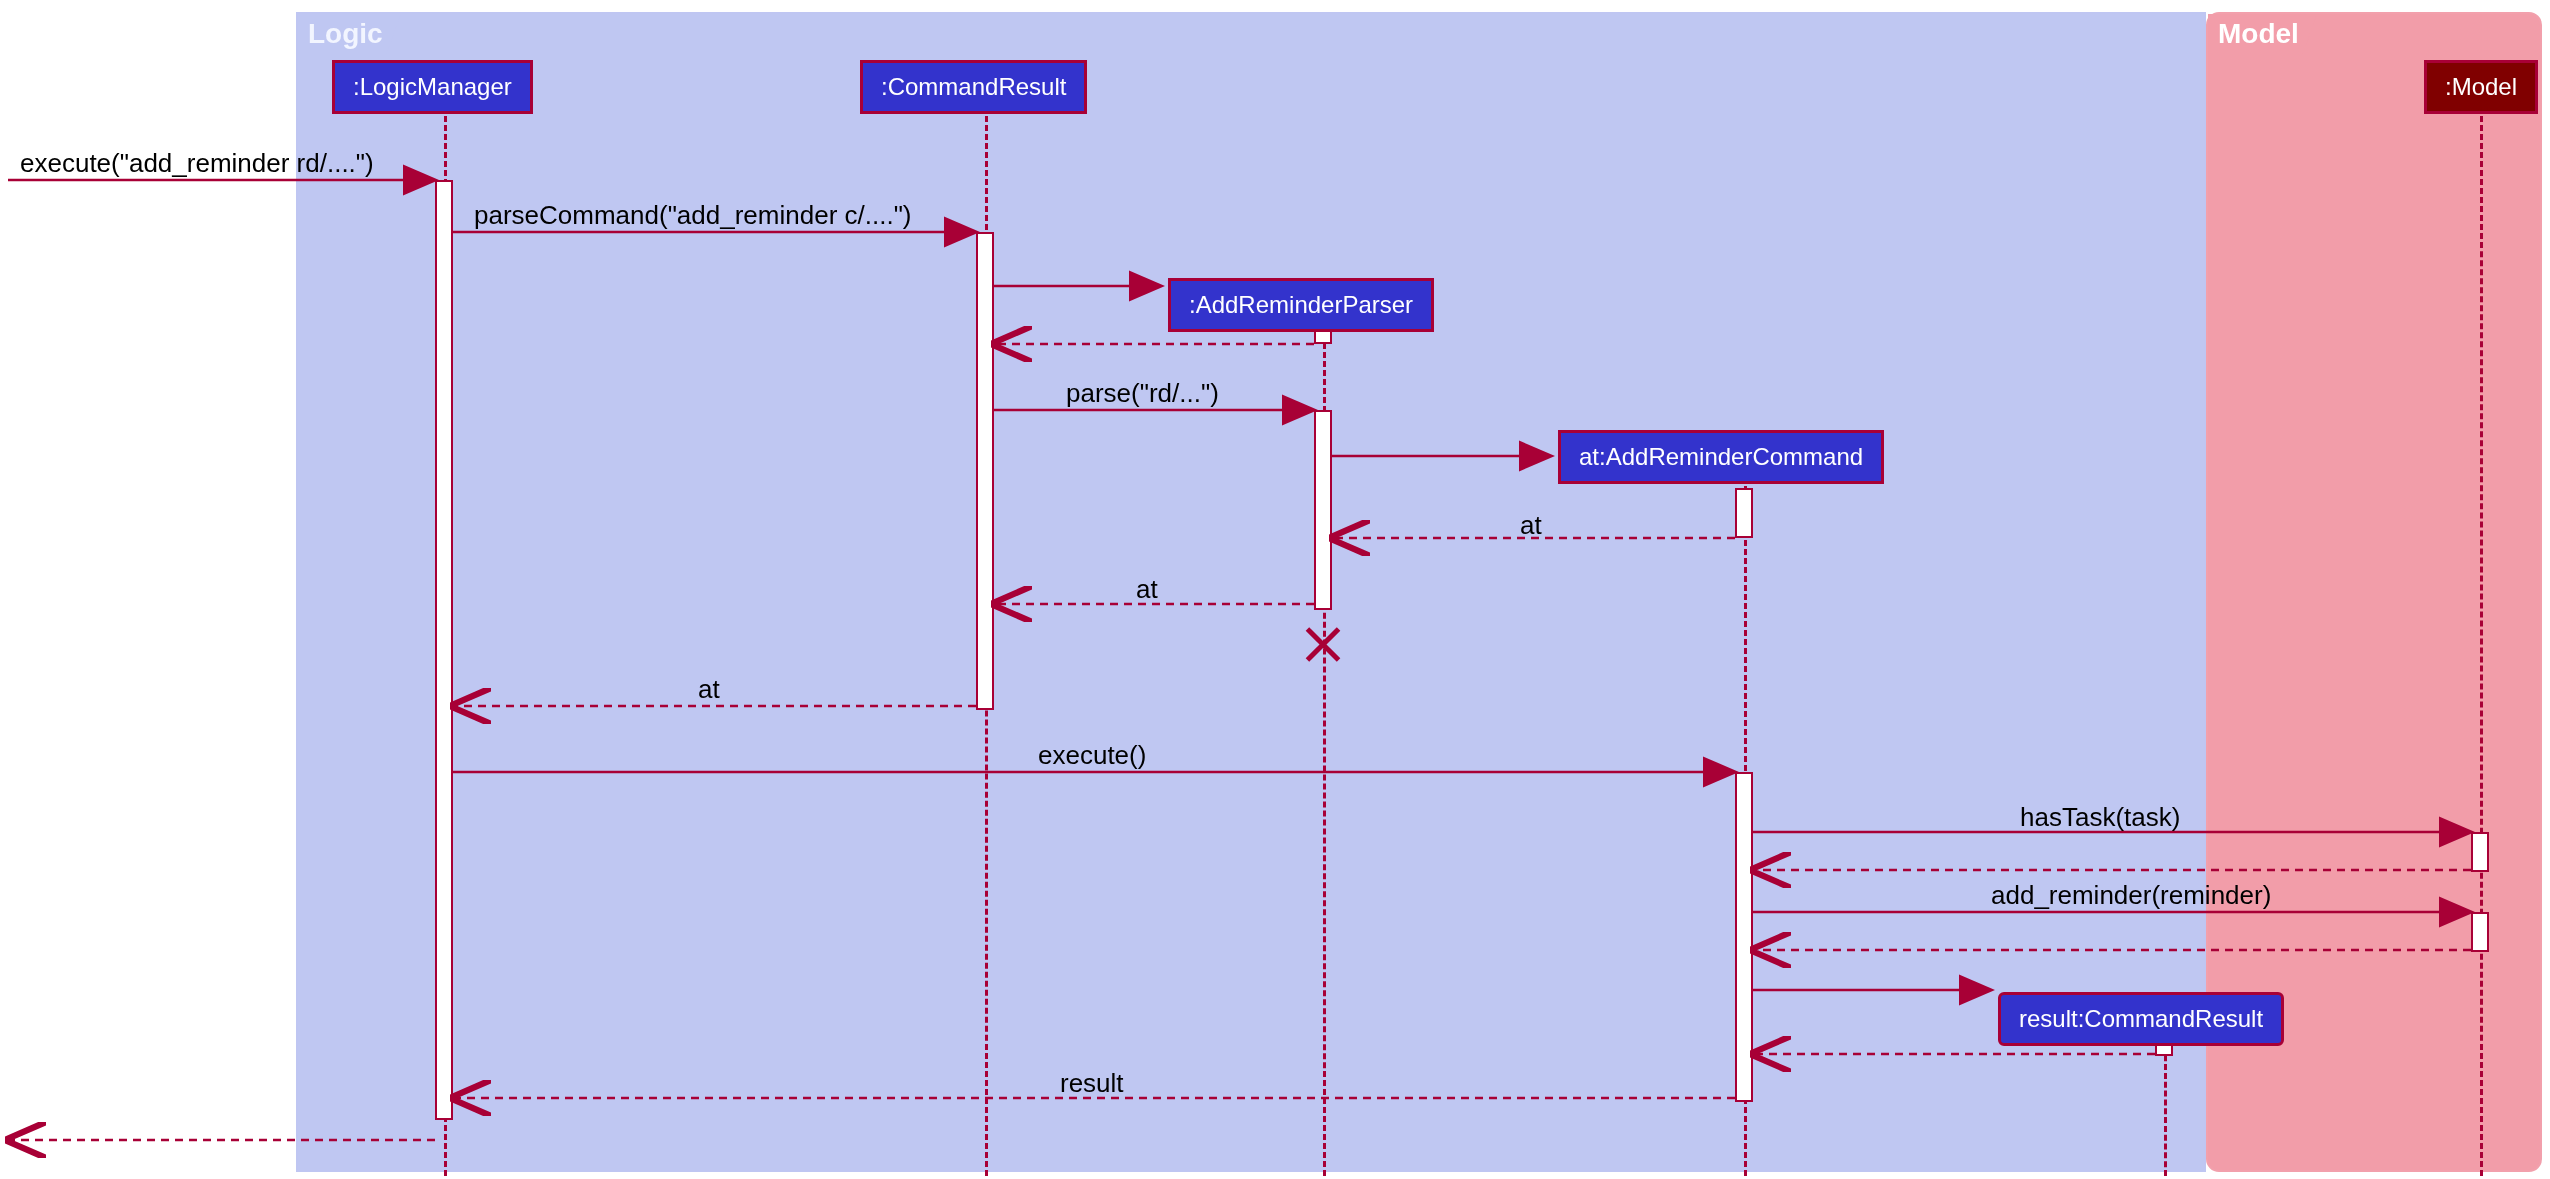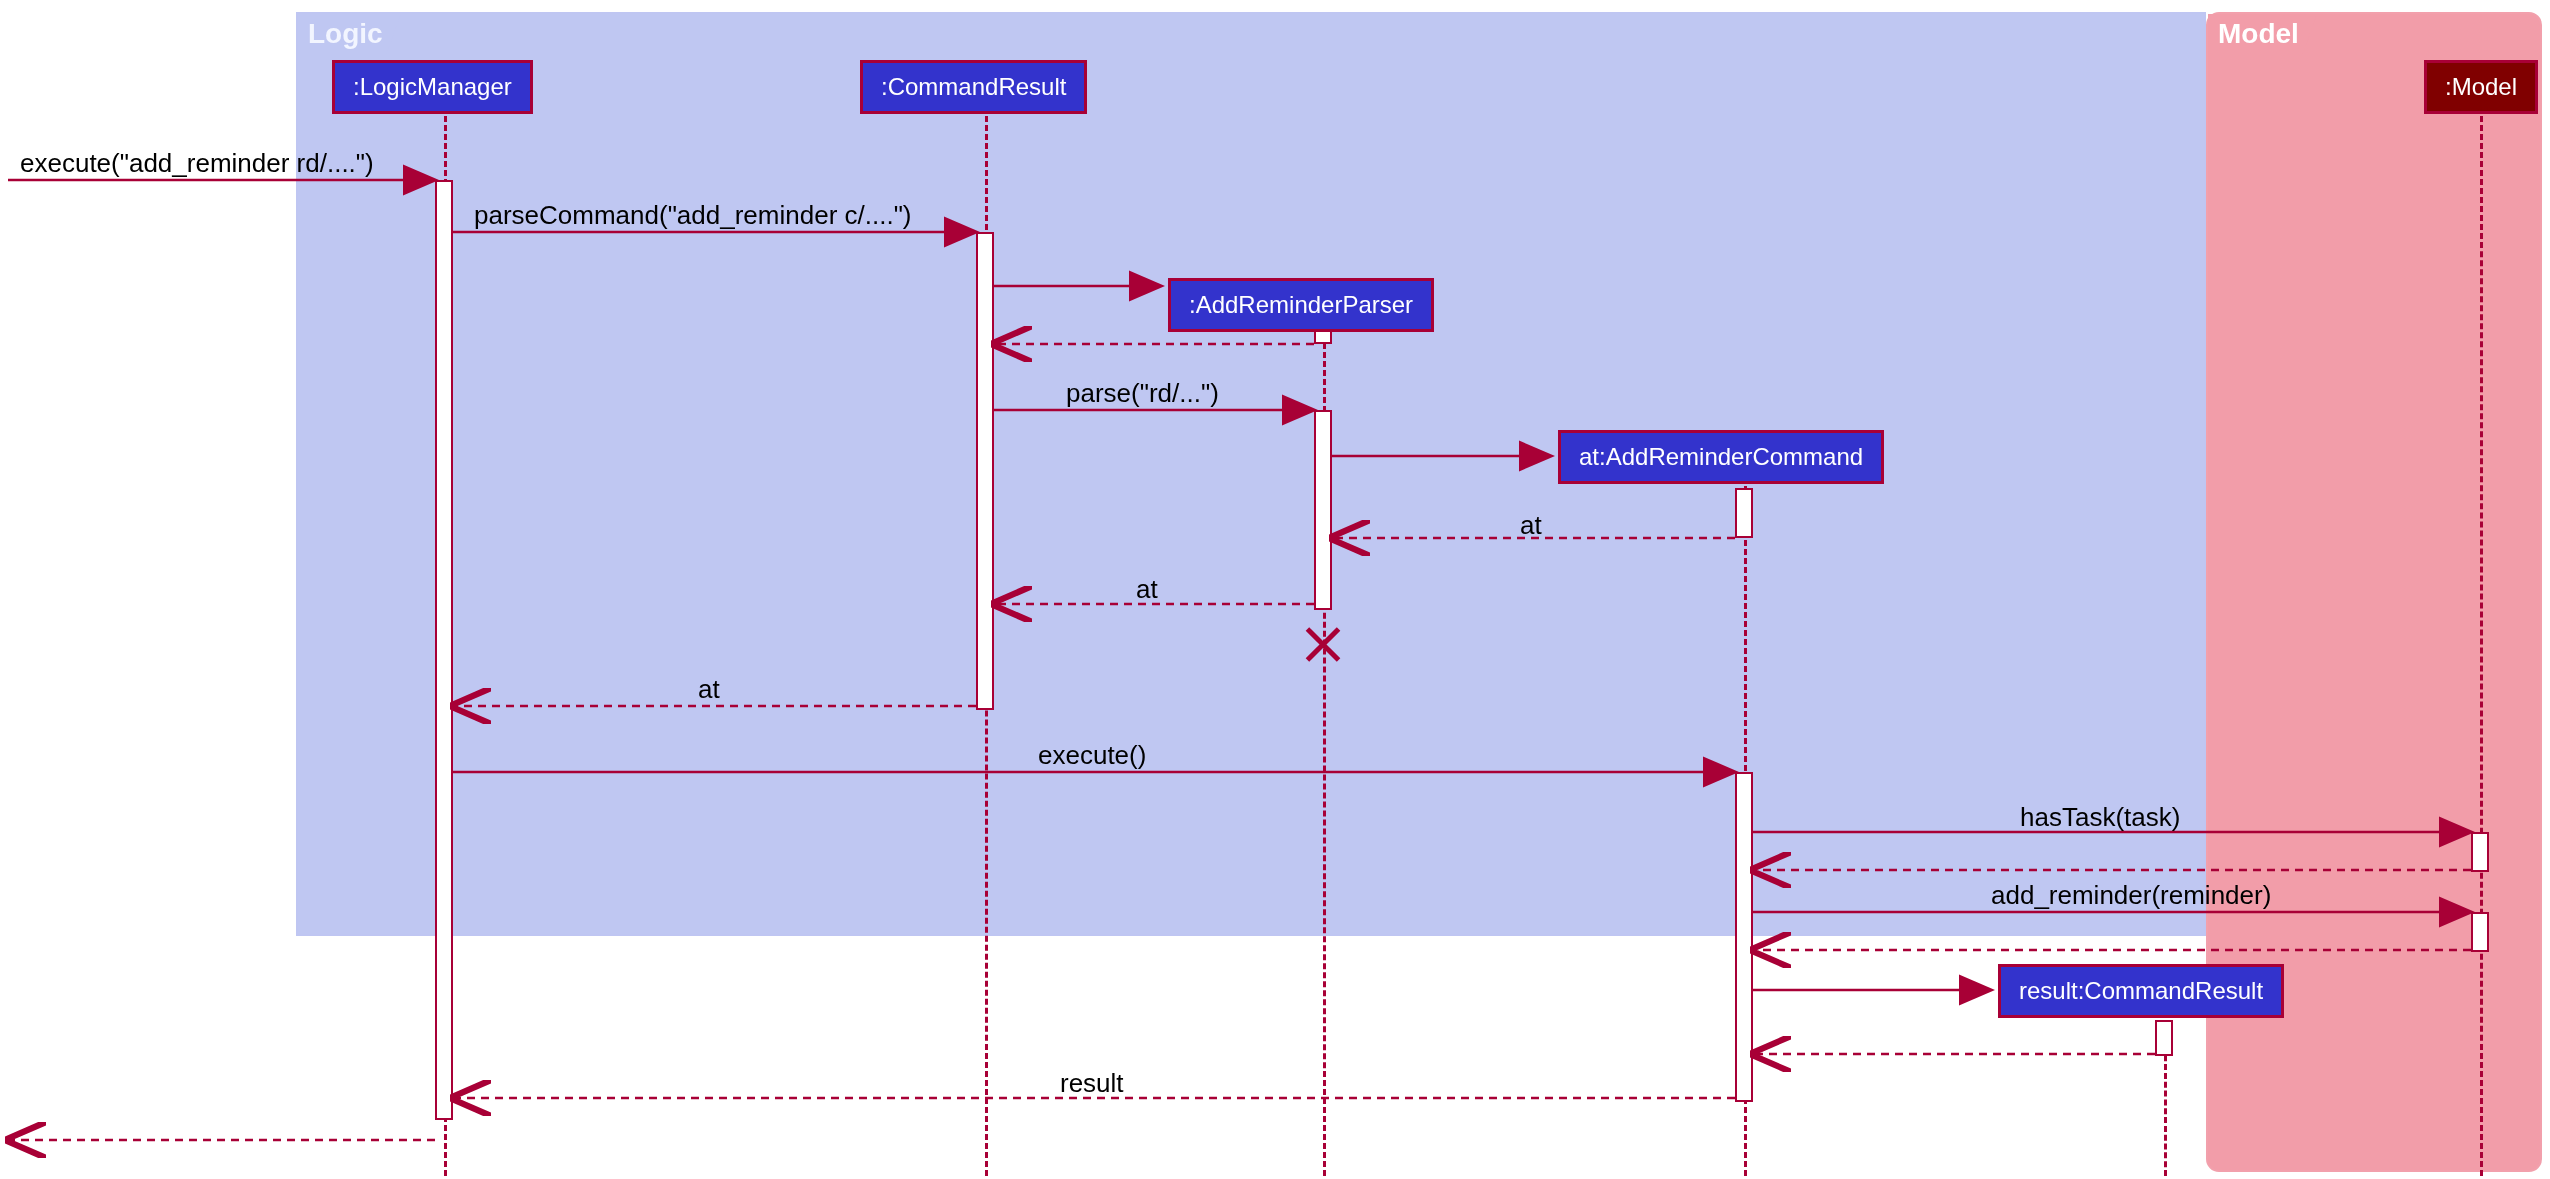--- a/index.html
+++ b/index.html
@@ -15,21 +15,21 @@
     border: 2px solid;
   }
   .frame-label {
     position: absolute;
     top: 0; left: 0;
     padding: 4px 18px 4px 10px;
     font-weight: 600;
     font-size: 28px;
     clip-path: polygon(0 0, 100% 0, calc(100% - 14px) 100%, 0 100%);
   }
-  .logic-frame { left: 296px; top: 12px; width: 1910px; height: 924px; border-color: #bfc6f2; background: #BFC7F2; }
+  .logic-frame { left: 296px; top: 12px; width: 1910px; height: 1160px; border-color: #bfc6f2; background: #BFC7F2; }
   .logic-frame .frame-label { background: #BFC7F2; color: #f2f5ff; }
   .model-frame { left: 2206px; top: 12px; width: 336px; height: 1160px; border-color: #f2a0ac; background: #F29DA9; border-radius: 13px; }
   .model-frame .frame-label { background: #F29DA9; color: #fff; }
 
   .participant {
     position: absolute;
     background: #3333CC;
     color: #fff;
     border: 3px solid #A80036;
     padding: 10px 18px;
@@ -96,21 +96,21 @@
   <div class="frame-label">Logic</div>
 </div>
 <div class="frame model-frame">
   <div class="frame-label">Model</div>
 </div>
 
 <div class="participant" style="left:332px; top:60px;">:LogicManager</div>
 <div class="participant" style="left:860px; top:60px;">:CommandResult</div>
 <div class="participant" style="left:1168px; top:278px;">:AddReminderParser</div>
 <div class="participant" style="left:1558px; top:430px;text-align:center;">at:AddReminderCommand</div>
-<div class="participant" style="left:1998px; top:964px;">result:CommandResult</div>
+<div class="participant" style="left:1998px; top:992px;border-radius:6px;">result:CommandResult</div>
 <div class="participant model" style="left:2424px; top:60px;">:Model</div>
 
 <div class="lifeline" style="left:444px; top:116px; height:1060px;"></div>
 <div class="lifeline" style="left:985px; top:116px; height:1060px;"></div>
 <div class="lifeline" style="left:1323px; top:316px; height:860px;"></div>
 <div class="lifeline" style="left:1744px; top:486px; height:690px;"></div>
 <div class="lifeline" style="left:2164px; top:1020px; height:156px;"></div>
 <div class="lifeline" style="left:2480px; top:116px; height:1060px;"></div>
 
 <div class="activation" style="left:444px; top:180px; height:940px;"></div>

